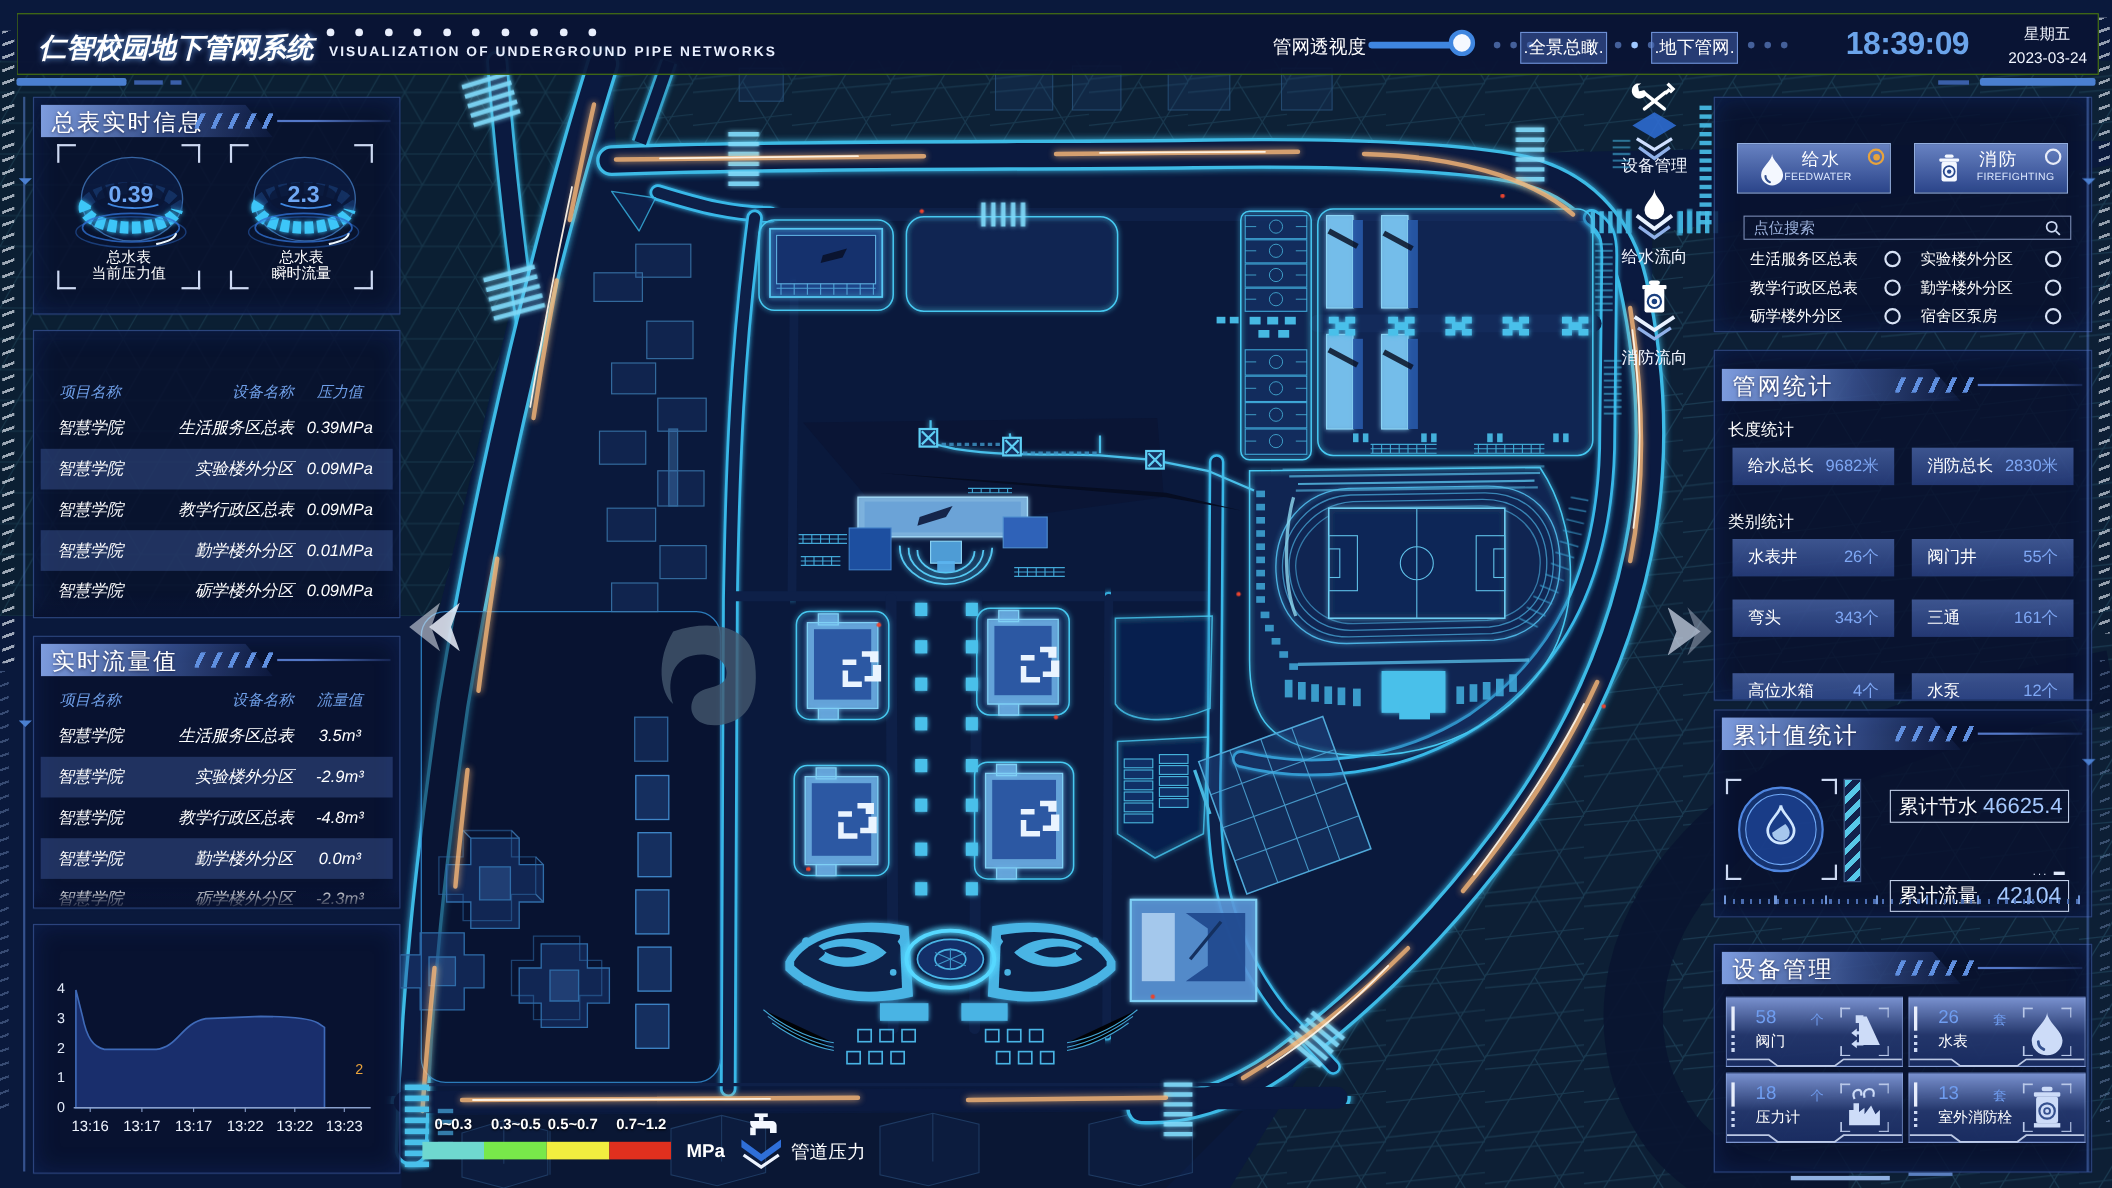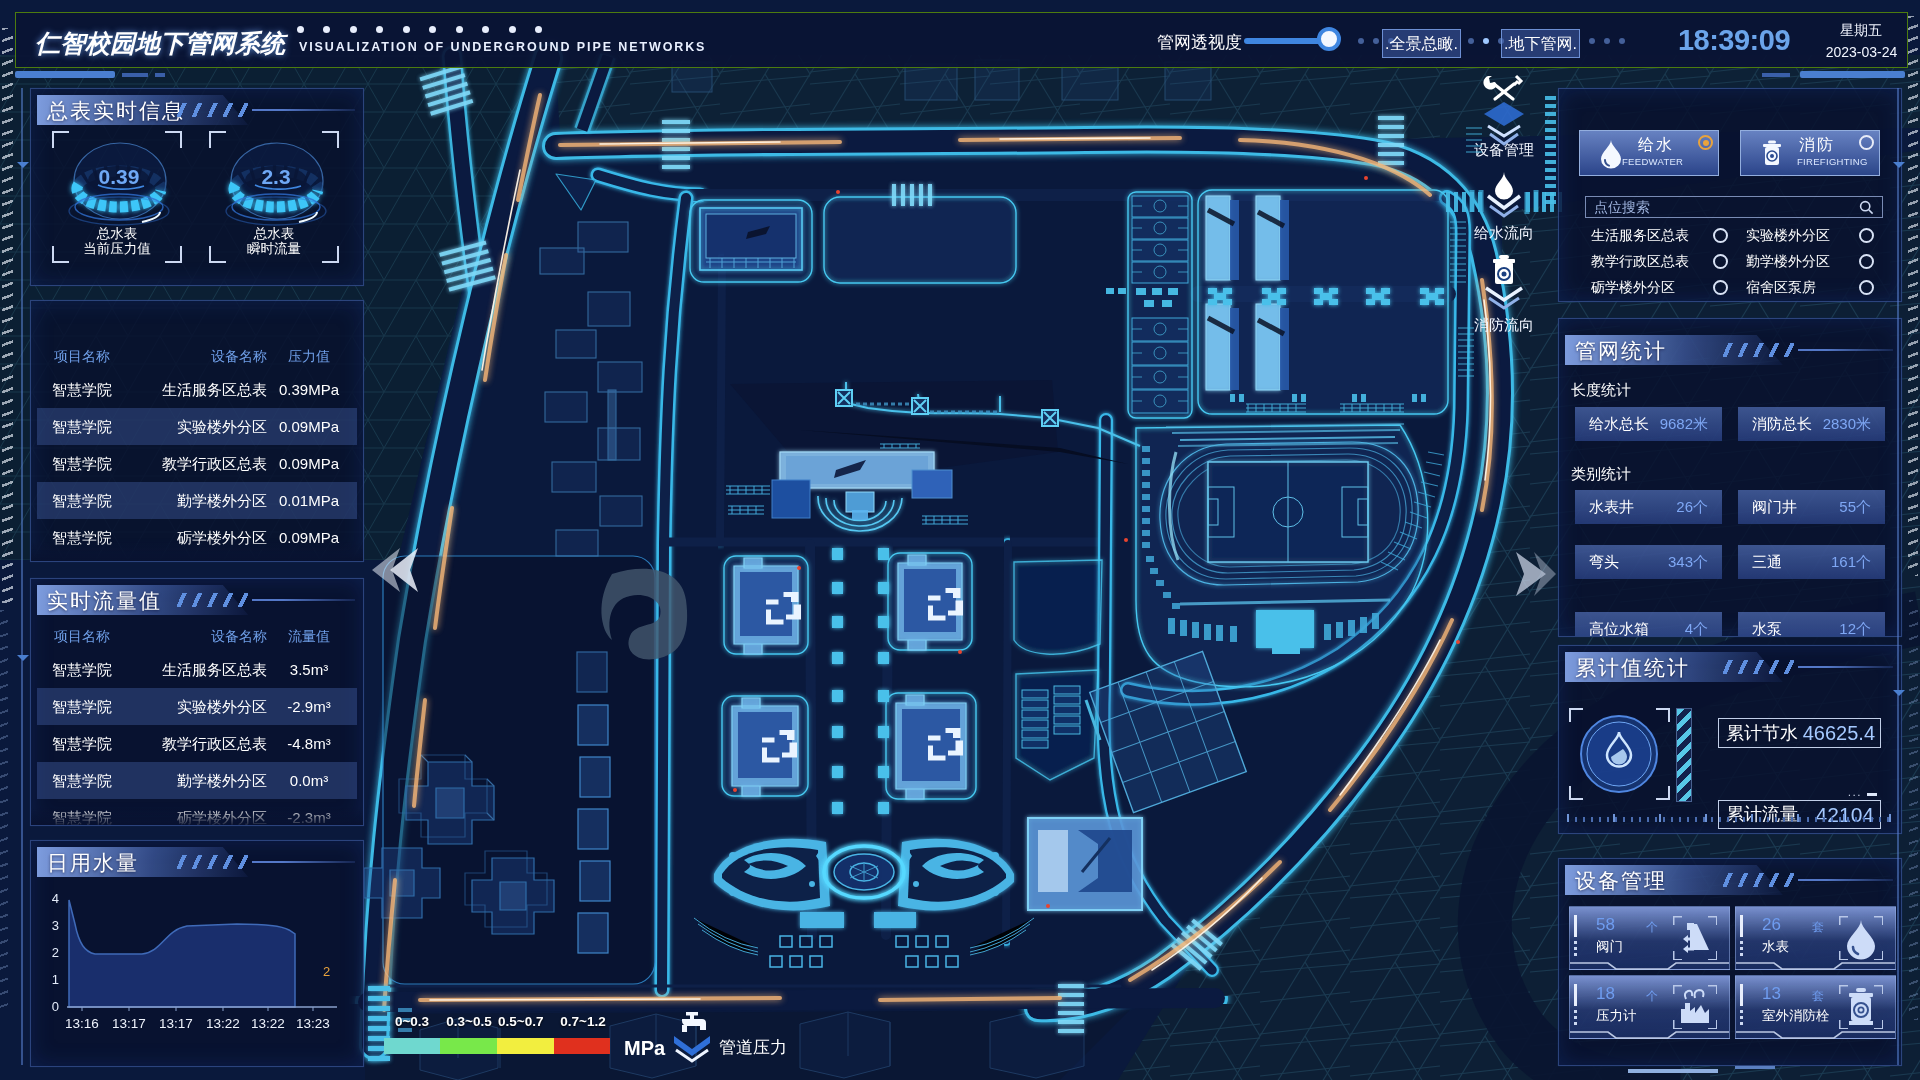--- a/index.html
+++ b/index.html
@@ -36,21 +36,21 @@
   .phead .grad{position:absolute;left:0;top:0;width:66%;height:100%;
     background:linear-gradient(95deg,rgba(132,164,232,0.95),rgba(84,118,200,0.55) 55%,rgba(40,68,150,0.12));
     clip-path:polygon(0 0,88% 0,100% 100%,0 100%);}
   .phead .t{position:absolute;left:10px;top:2px;font-size:21px;color:#fff;letter-spacing:2px;
     text-shadow:0 1px 3px rgba(0,0,30,.6);}
   .phead .sl{position:absolute;top:8px;width:72px;height:14px;
     background:repeating-linear-gradient(115deg,transparent 0 5px,#5f8fe0 5px 9px,transparent 9px 14px);}
   .phead .ln{position:absolute;top:14px;height:2px;background:linear-gradient(90deg,#5478c8,#5478c8 30%,rgba(60,90,170,.25));}
   
   .tbl{position:absolute;left:6px;right:6px;font-size:15px;}
-  .trow{display:flex;height:37px;line-height:37px;color:#fff;}
+  .trow{display:flex;height:37px;line-height:37px;color:#fff;font-style:italic;}
   .trow.hd{color:#6f9fe8;font-size:14px;height:30px;line-height:30px;}
   .trow.alt{background:rgba(88,126,208,0.30);}
   .trow .c1{width:90px;text-align:center;}
   .trow .c2{width:140px;text-align:right;}
   .trow .c3{width:84px;text-align:center;}
   
   .gbox{position:absolute;width:126px;height:128px;}
   .gbox .cor{position:absolute;width:15px;height:15px;border:2px solid #cdd9f2;}
   .gbox .lbl{position:absolute;left:0;right:0;text-align:center;color:#fff;font-size:13.5px;line-height:15px;}
   
@@ -981,26 +981,20 @@
       <div class="trow">
           <span class="c1">智慧学院</span>
           <span class="c2">砺学楼外分区</span>
           <span class="c3">-2.3m³</span>
         </div>
     </div>
     <div style="position:absolute;left:0;right:0;bottom:0;height:18px;background:linear-gradient(180deg,rgba(8,17,46,0),rgba(8,17,46,.92));"></div>
   </div>
 
   <div class="panel" style="left:30px;top:840px;width:332px;height:225px;">
-    <div class="phead">
-        <div class="grad"></div>
-        <div class="t">日用水量</div>
-      <div class="sl" style="left:140px"></div>
-        <div class="ln" style="left:215px;right:2px"></div>
-      </div>
 
     <svg width="320" height="175" viewBox="0 0 320 175" style="position:absolute;left:6px;top:45px">
       <g font-family="Liberation Sans,sans-serif" font-size="13" fill="#e4ecfa">
         <text x="22" y="17" text-anchor="end">4</text>
         <text x="22" y="44" text-anchor="end">3</text>
         <text x="22" y="71" text-anchor="end">2</text>
         <text x="22" y="98" text-anchor="end">1</text>
         <text x="22" y="125" text-anchor="end">0</text>
       </g>
       <path d="M32,14 L38,38 C42,58 48,66 58,68 L105,68 C125,66 128,44 150,40 L200,38 C230,38 245,40 252,44 L258,48 L258,121 L32,121 Z" fill="rgba(28,52,120,0.85)" stroke="#3f6ab8" stroke-width="1.5"></path>
@@ -1240,21 +1234,21 @@
     <div style="position:absolute;left:0;top:0;width:56px;text-align:center;font-weight:bold;text-shadow:0 1px 2px #000;">0~0.3</div>
     <div style="position:absolute;left:57px;top:0;width:56px;text-align:center;font-weight:bold;text-shadow:0 1px 2px #000;">0.3~0.5</div>
     <div style="position:absolute;left:114px;top:0;width:56px;font-weight:bold;text-shadow:0 1px 2px #000;">0.5~0.7</div>
     <div style="position:absolute;left:171px;top:0;width:56px;text-align:center;font-weight:bold;text-shadow:0 1px 2px #000;">0.7~1.2</div>
 
     <div style="position:absolute;left:0;top:24px;width:56px;height:16px;background:#6fd8cf;"></div>
     <div style="position:absolute;left:56px;top:24px;width:57px;height:16px;background:#78e84a;"></div>
     <div style="position:absolute;left:113px;top:24px;width:57px;height:16px;background:#f2ee3f;"></div>
     <div style="position:absolute;left:170px;top:24px;width:56px;height:16px;background:#e0301e;"></div>
 
-    <div style="position:absolute;left:240px;top:23px;font-weight:bold;font-size:20px;">MPa</div>
+    <div style="position:absolute;left:240px;top:23px;font-weight:bold;font-size:17px;">MPa</div>
 
     <svg style="position:absolute;left:285px;top:-2px" width="46" height="52" viewBox="0 0 46 52">
       <g fill="#f4f8ff">
         <rect x="17" y="0" width="12" height="3.5"></rect>
         <rect x="21" y="3" width="4" height="4"></rect>
         <path d="M13 7 h20 a4 4 0 0 1 4 4 v7 h-6 v-4 H18 a5 5 0 0 1 -5 -5 Z"></path>
         <rect x="13" y="13" width="5" height="7"></rect>
       </g>
       <path d="M5 24 L23 37 41 24 41 31 23 44 5 31 Z" fill="#2f6fd8"></path>
       <path d="M7 38 L23 49 39 38" stroke="#eef4ff" stroke-width="3" fill="none"></path>

